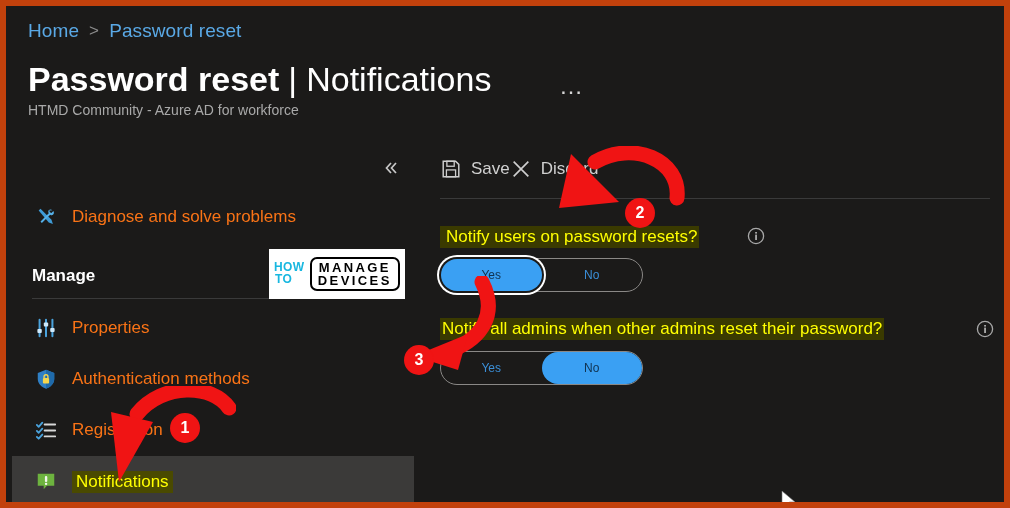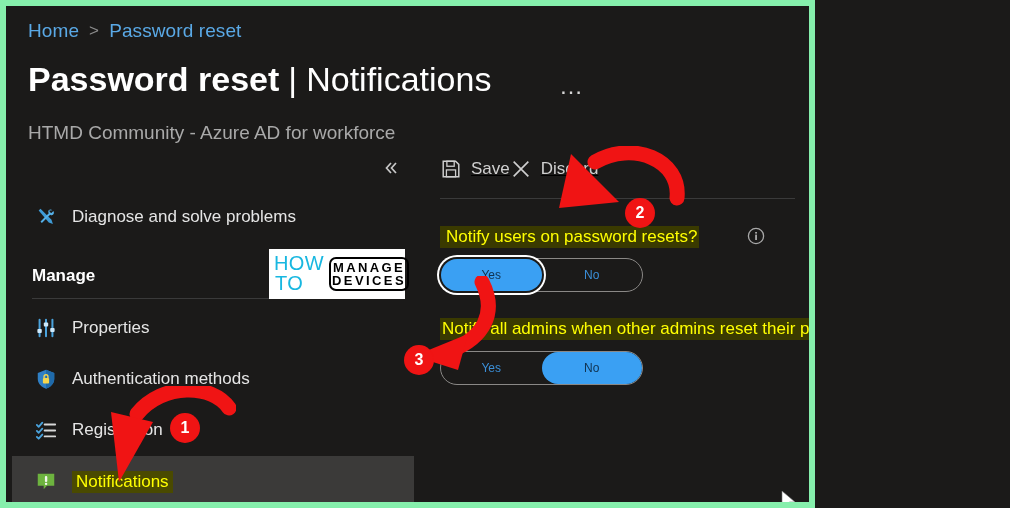--- a/index.html
+++ b/index.html
@@ -2,23 +2,23 @@
 <html><head>
 <meta charset="utf-8">
 <style>
   html,body{margin:0;padding:0;}
   body{
     width:1010px;height:508px;overflow:hidden;
     background:#1b1a19;
     font-family:"Liberation Sans",sans-serif;
   }
   #frame{
-    position:relative;width:815px;height:508px;
+    position:relative;width:1010px;height:508px;
     box-sizing:border-box;
-    border:6px solid #86efac;
+    border:6px solid #c2410c;
     background:#1b1a19;
     overflow:hidden;
   }
   
   .breadcrumb{
     position:absolute;left:22px;top:14px;
     font-size:19px;color:#5aa9e6;letter-spacing:.1px;
     display:flex;align-items:center;gap:10px;white-space:nowrap;
   }
   .breadcrumb .crumb{color:#5aa9e6;cursor:pointer;}
@@ -31,22 +31,22 @@
   }
   .page-title .t1{font-weight:bold;color:#ffffff;}
   .page-title .bar{font-weight:300;color:#ffffff;margin:0 9px;}
   .page-title .t2{font-weight:400;color:#ffffff;}
   .title-ellipsis{
     position:absolute;left:553px;top:68px;
     color:#d6d6d6;font-size:24px;letter-spacing:2px;line-height:1;
     cursor:pointer;
   }
   .subtitle{
-    position:absolute;left:22px;top:116px;
-    font-size:19px;color:#a9a9a9;white-space:nowrap;
+    position:absolute;left:22px;top:96px;
+    font-size:14px;color:#a9a9a9;white-space:nowrap;
   }
 
   
   #sidebar{
     position:absolute;left:6px;top:140px;width:402px;bottom:6px;
     background:#1b1a19;
   }
   .collapse-btn{
     position:absolute;right:10px;top:9px;width:26px;height:26px;
     display:flex;align-items:center;justify-content:center;
@@ -54,39 +54,39 @@
   }
   .nav-item{
     position:absolute;left:0;right:0;height:42px;
     display:flex;align-items:center;padding-left:20px;
     box-sizing:border-box;cursor:pointer;
   }
   .nav-item .ico{
     width:28px;height:24px;flex:0 0 28px;margin-right:12px;
     display:flex;align-items:center;justify-content:center;
   }
-  .nav-item .lbl{font-size:17px;color:#e5e5e5;white-space:nowrap;}
+  .nav-item .lbl{font-size:17px;color:#f97316;white-space:nowrap;}
   .nav-item.selected{background:#3b3a39;}
   .nav-item.selected .lbl{
     color:#ffff00;background:#4a4a00;padding:1px 4px;
   }
   .group-head{
     position:absolute;left:20px;font-size:17px;font-weight:bold;color:#ffffff;
   }
   .divider{
     position:absolute;left:20px;right:10px;height:1px;background:#3a3a3a;
   }
 
   
   #main{
     position:absolute;left:420px;top:140px;right:6px;bottom:6px;
     background:#1b1a19;
   }
   .toolbar{
-    position:absolute;left:14px;top:12px;display:flex;align-items:center;text-decoration:underline;
+    position:absolute;left:14px;top:12px;display:flex;align-items:center;
   }
   .tb-btn{display:flex;align-items:center;gap:9px;cursor:pointer;}
   .tb-btn .tlbl{font-size:17px;color:#d0d0d0;white-space:nowrap;}
   .tb-rule{
     position:absolute;left:14px;right:8px;top:52px;height:1px;background:#3a3a3a;
   }
 
   .q-label{
     position:absolute;font-size:17px;color:#ffff00;background:#3a3a00;
     padding:1px 2px;white-space:nowrap;
@@ -110,22 +110,22 @@
   }
 
   
   #htmd{
     position:absolute;left:263px;top:243px;width:136px;height:50px;
     background:#ffffff;display:flex;align-items:center;
     padding:0 5px;box-sizing:border-box;gap:5px;
   }
   #htmd .howto{
     display:flex;flex-direction:column;line-height:.98;
-    font-family:"Liberation Sans",sans-serif;font-weight:normal;
-    color:#18b7e0;font-size:20px;letter-spacing:.4px;
+    font-family:"Liberation Sans",sans-serif;font-weight:bold;
+    color:#18b7e0;font-size:12px;letter-spacing:.4px;
   }
   #htmd .howto .to{margin-left:1px;}
   #htmd .md{
     flex:1;border:2px solid #000;border-radius:7px;
     display:flex;flex-direction:column;align-items:center;justify-content:center;
     line-height:1.0;padding:2px 1px;
   }
   #htmd .md span{
     font-weight:bold;color:#000;font-size:13px;letter-spacing:2.4px;
     font-family:"Liberation Sans",sans-serif;

